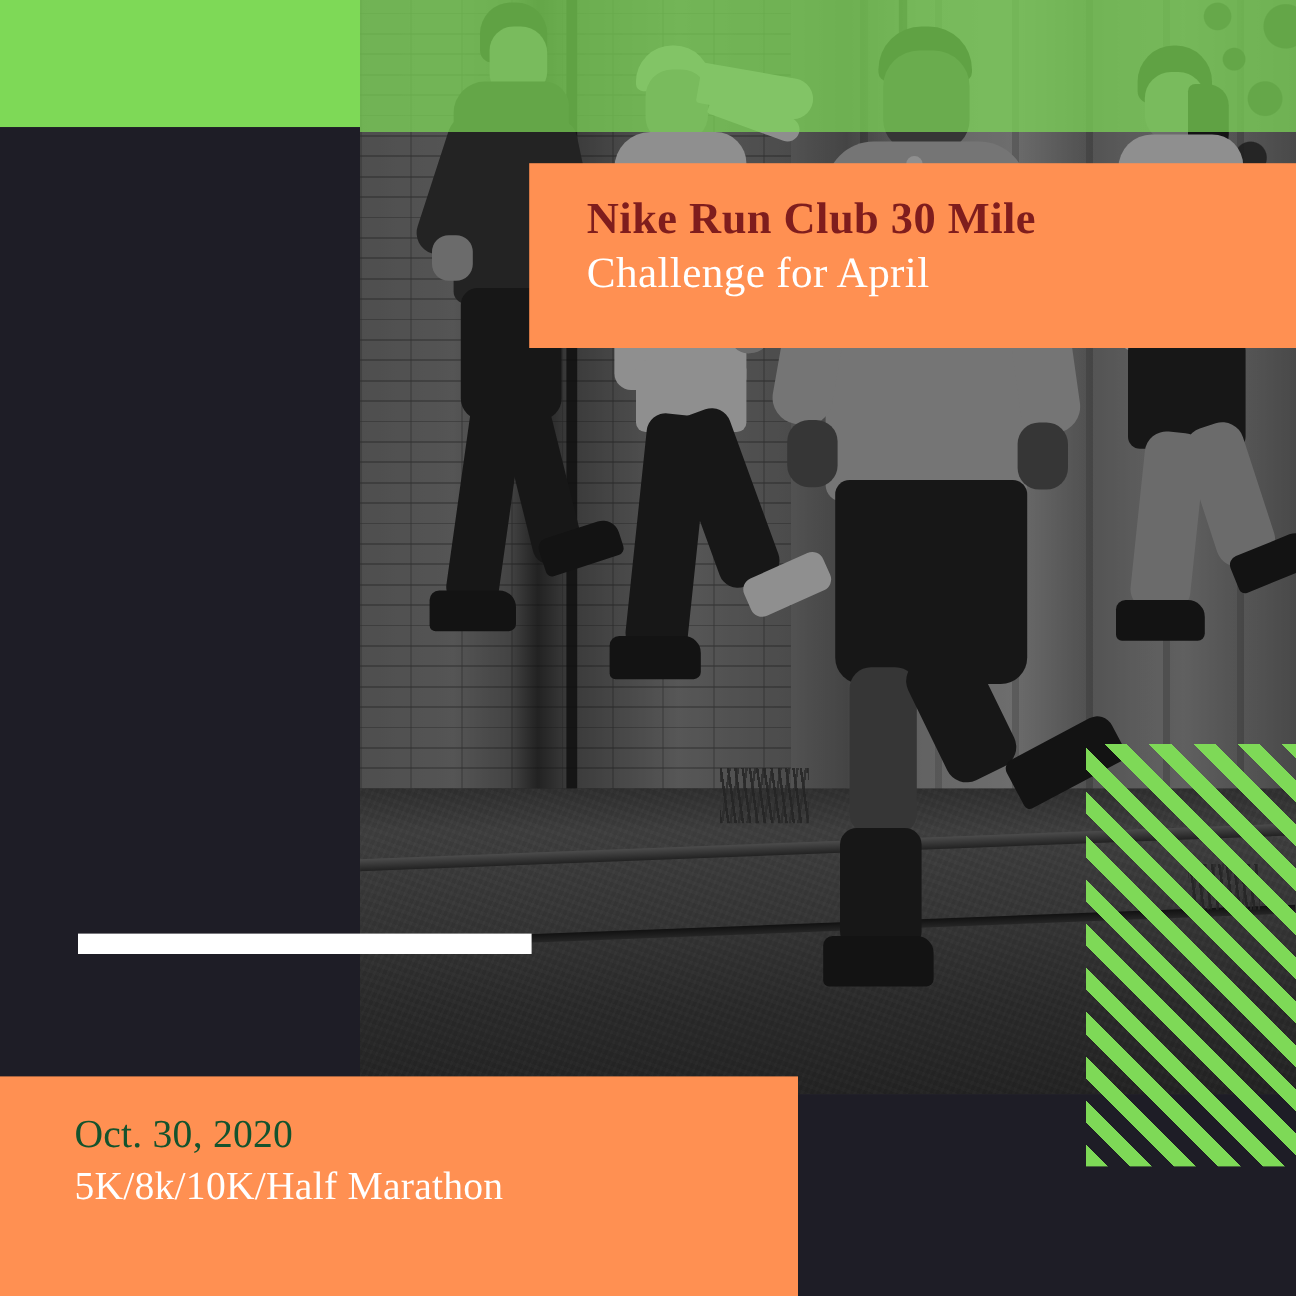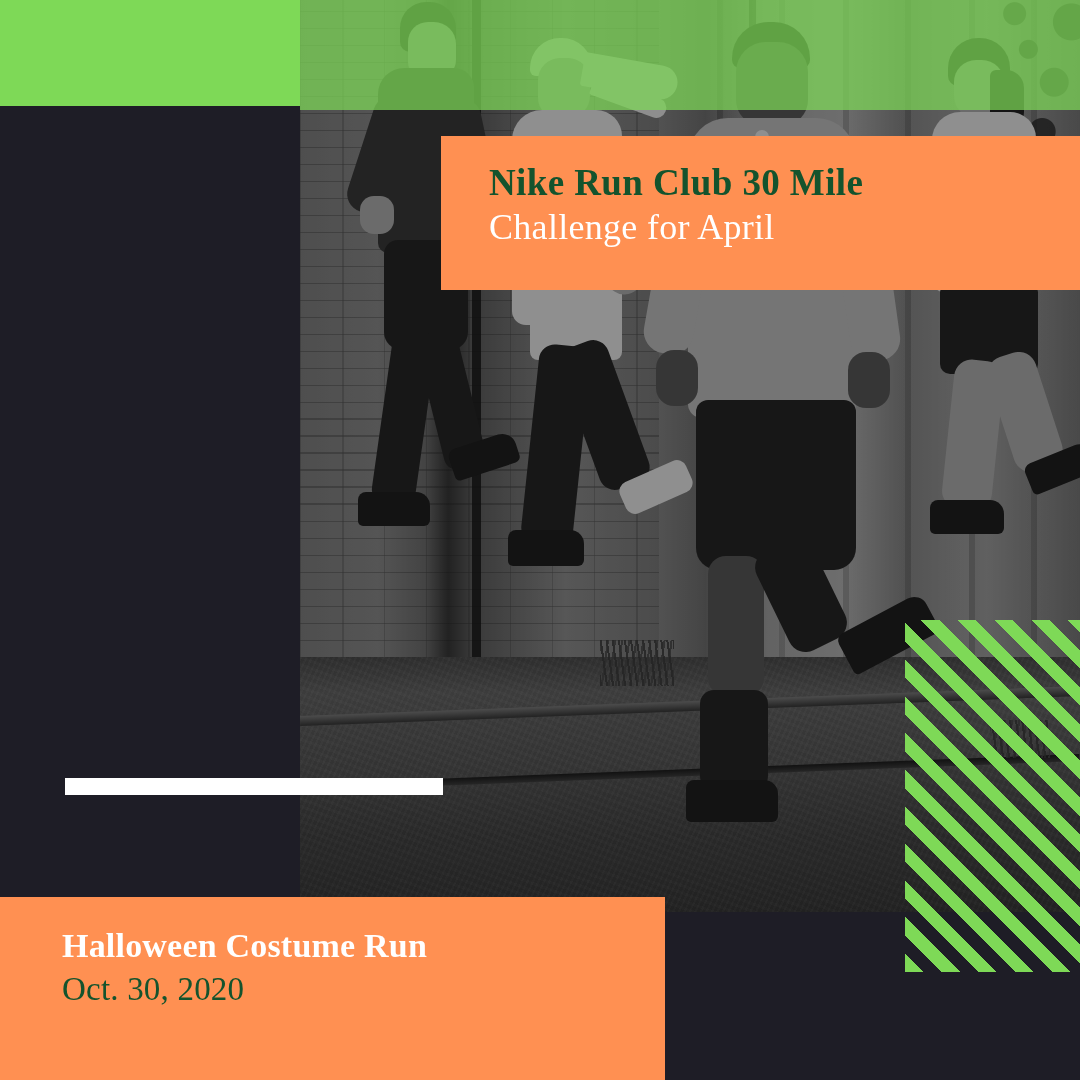--- a/index.html
+++ b/index.html
@@ -63,21 +63,21 @@
 
   
   .green-tint{position:absolute;left:300px;top:0;width:780px;height:110px;
       background:rgba(126,217,87,.72);mix-blend-mode:normal;}
   .green-bar{position:absolute;left:0;top:0;width:300px;height:106px;background:#7ED957;}
   .left-panel{position:absolute;left:0;top:106px;width:300px;height:791px;background:#1E1D26;}
   .bottom-dark{position:absolute;left:0;top:912px;width:1080px;height:168px;background:#1E1D26;}
 
   .orange-top{position:absolute;left:441px;top:136px;width:639px;height:154px;background:#FF9052;
       padding:26px 0 0 48px;}
-  .orange-top .l1{font-weight:bold;font-size:37px;color:#14532d;letter-spacing:.4px;line-height:1.12;}
+  .orange-top .l1{font-weight:bold;font-size:37px;color:#7f1d1d;letter-spacing:.4px;line-height:1.12;}
   .orange-top .l2{font-weight:normal;font-size:36px;color:#fff;letter-spacing:.3px;line-height:1.18;margin-top:3px;}
 
   .orange-bottom{position:absolute;left:0;top:897px;width:665px;height:183px;background:#FF9052;
       padding:28px 0 0 62px;}
   .orange-bottom .b1{font-weight:bold;font-size:34px;color:#fff;line-height:1.25;letter-spacing:.2px;}
   .orange-bottom .b2{font-weight:normal;font-size:33px;color:#14532d;line-height:1.3;letter-spacing:.2px;}
   .orange-bottom .b3{font-weight:normal;font-size:33px;color:#fff;line-height:1.3;letter-spacing:.2px;}
 
   .stripes{position:absolute;left:905px;top:620px;width:175px;height:352px;
       background:repeating-linear-gradient(45deg,#7ED957 0 13px,rgba(0,0,0,0) 13px 26px);}
@@ -185,17 +185,17 @@
   <div class="stripes"></div>
 
   <div class="orange-top">
     <div class="l1">Nike Run Club 30 Mile</div>
     <div class="l2">Challenge for April</div>
   </div>
 
   <div class="white-rule"></div>
 
   <div class="orange-bottom">
-    <div class="b1">Halloween Costume Run</div>
     <div class="b2">Oct. 30, 2020</div>
+    <div class="b3">5K/8k/10K/Half Marathon</div>
   </div>
 
 </div>
 
 </body></html>

